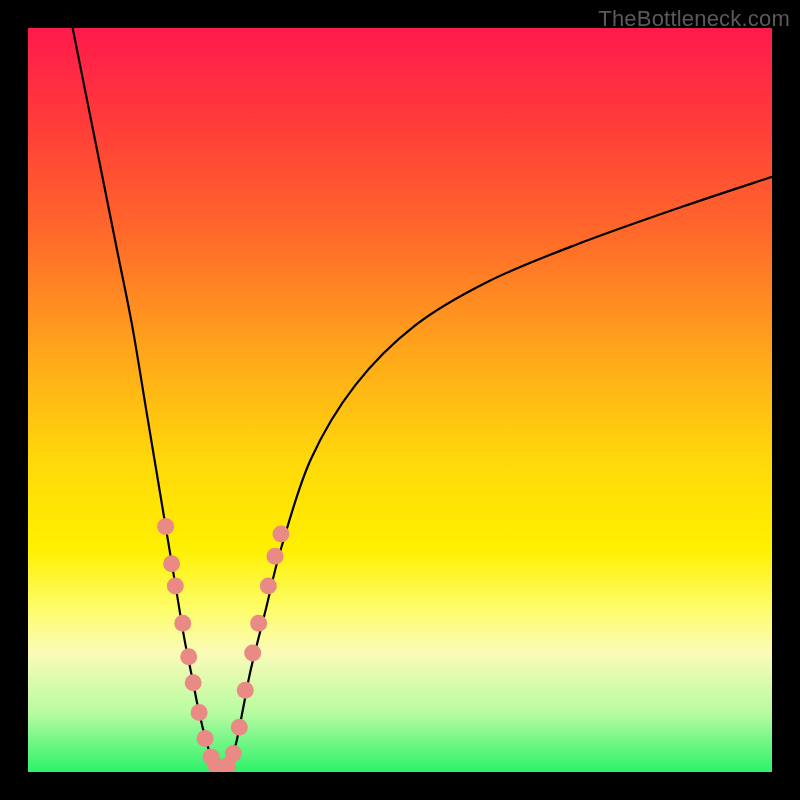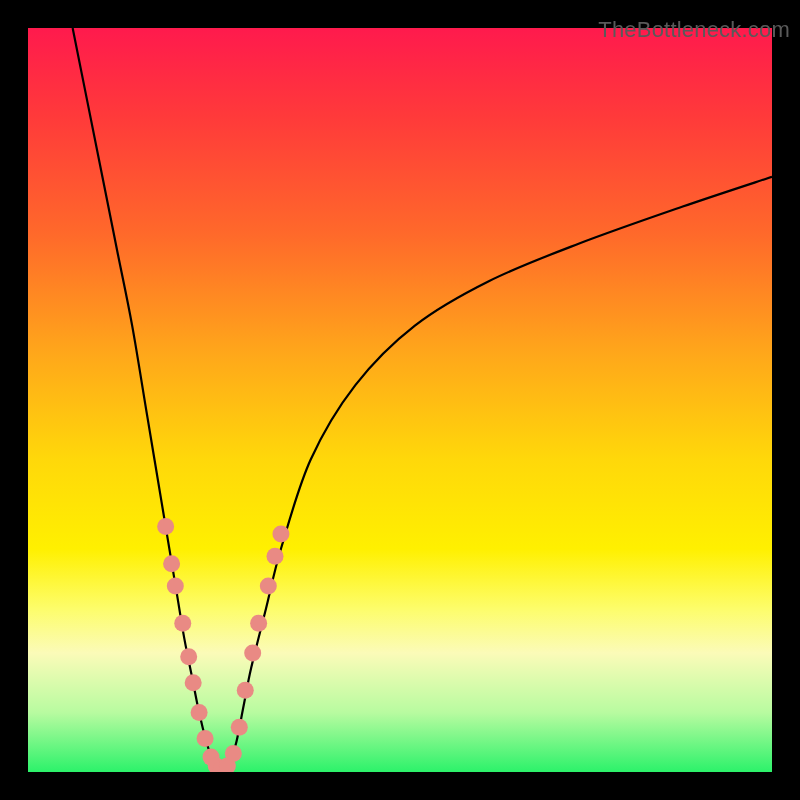--- a/index.html
+++ b/index.html
@@ -25,21 +25,21 @@
       #ffd80a 58%,
       #fff000 70%,
       #fdfd6a 78%,
       #fbfbb8 84%,
       #b8fba0 92%,
       #2cf26a 100%
     );
   }
   .watermark {
     position: absolute;
-    top: 17px;
+    top: 6px;
     right: 10px;
     color: #5a5a5a;
     font-size: 22px;
     font-weight: 500;
     letter-spacing: 0.2px;
     z-index: 50;
   }
   svg.overlay {
     position: absolute;
     left: 0;

